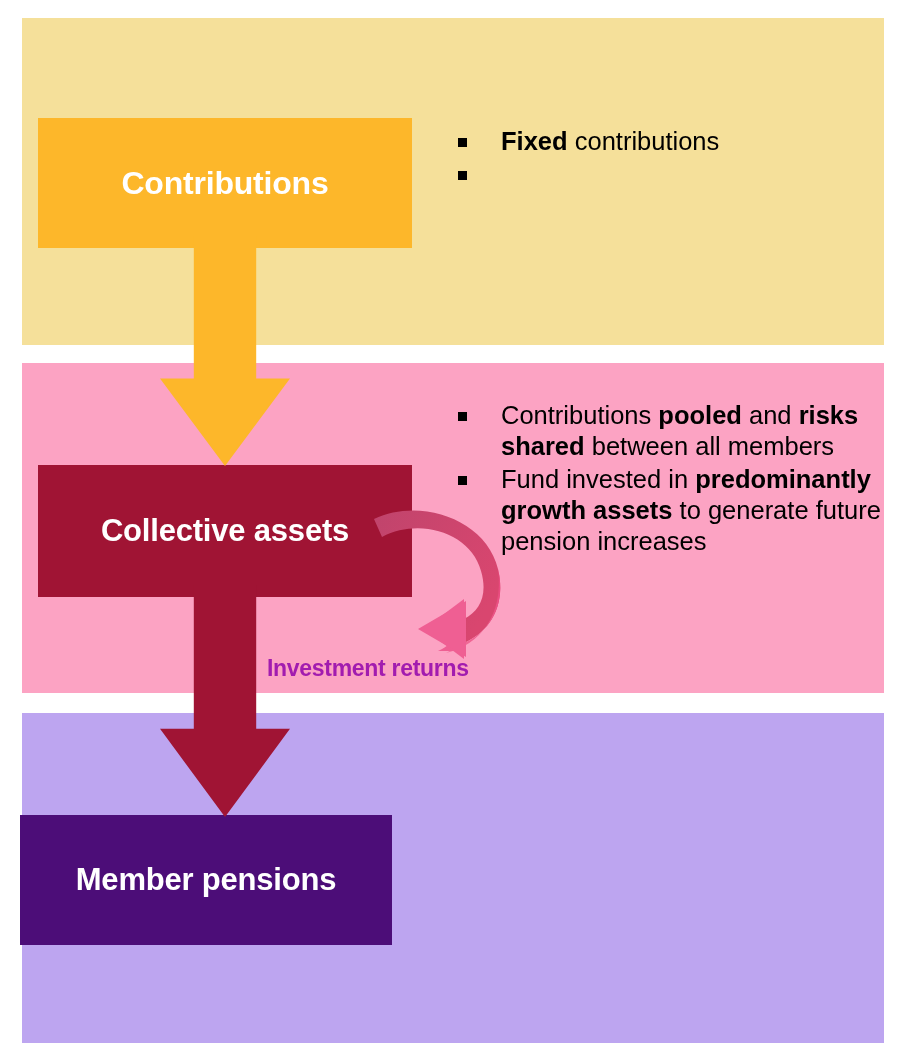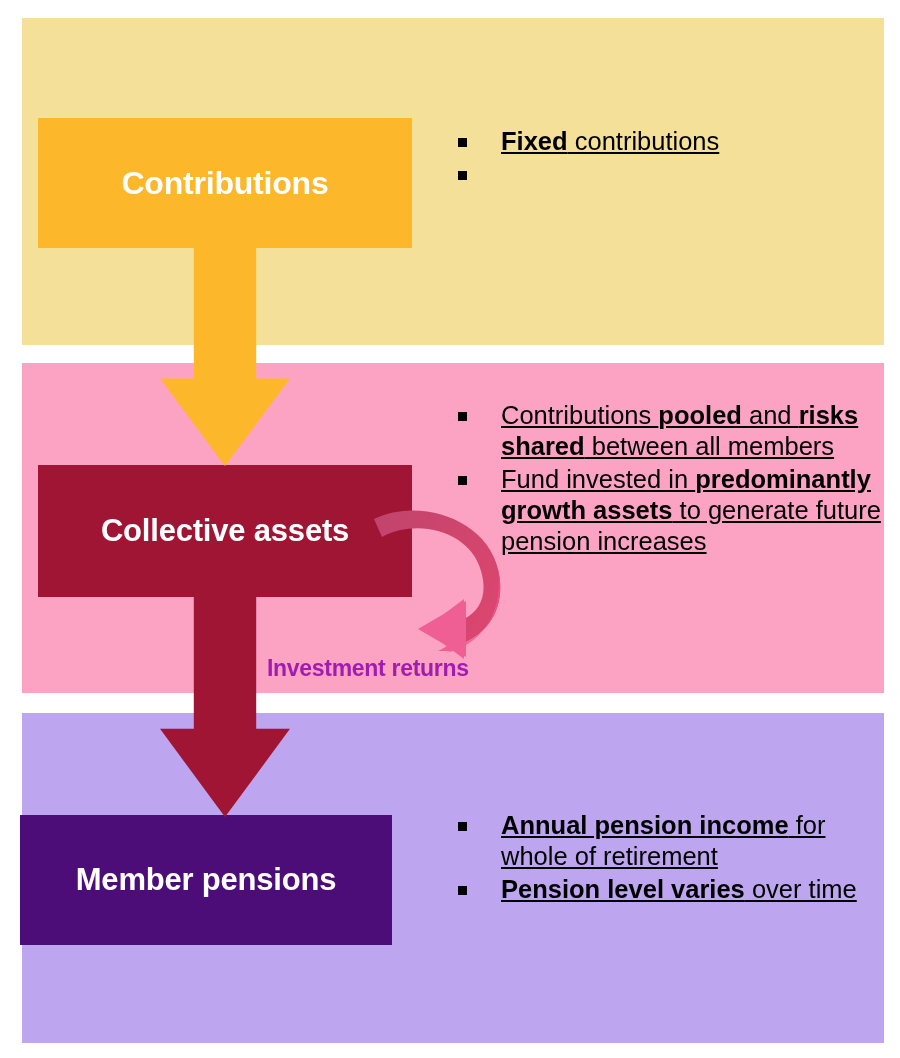--- a/index.html
+++ b/index.html
@@ -94,21 +94,20 @@
   }
 
   
   .bullets {
     position: absolute;
     left: 458px;
     width: 424px;
     color: #000000;
     font-size: 25.5px;
     line-height: 1.22;
-    text-decoration: underline;
   }
   #bullets-contributions { top: 126px; }
   #bullets-collective    { top: 400px; }
   #bullets-member        { top: 810px; }
 
   .bullet-row {
     display: flex;
     align-items: flex-start;
     margin-bottom: 2px;
   }
@@ -197,24 +196,14 @@
       <div class="bullet-row">
         <span class="bullet-marker"></span>
         <span class="bullet-text"><span>Contributions </span><b>pooled</b><span> and </span><b>risks shared</b><span> between all members</span></span>
       </div>
       <div class="bullet-row">
         <span class="bullet-marker"></span>
         <span class="bullet-text"><span>Fund invested in </span><b>predominantly growth assets</b><span> to generate future pension increases</span></span>
       </div>
     </div>
 
-  <div class="bullets" id="bullets-member">
-      <div class="bullet-row">
-        <span class="bullet-marker"></span>
-        <span class="bullet-text"><b>Annual pension income</b><span> for whole of retirement</span></span>
-      </div>
-      <div class="bullet-row">
-        <span class="bullet-marker"></span>
-        <span class="bullet-text"><b>Pension level varies</b><span> over time</span></span>
-      </div>
-    </div>
 
 </div>
 
 </body></html>

